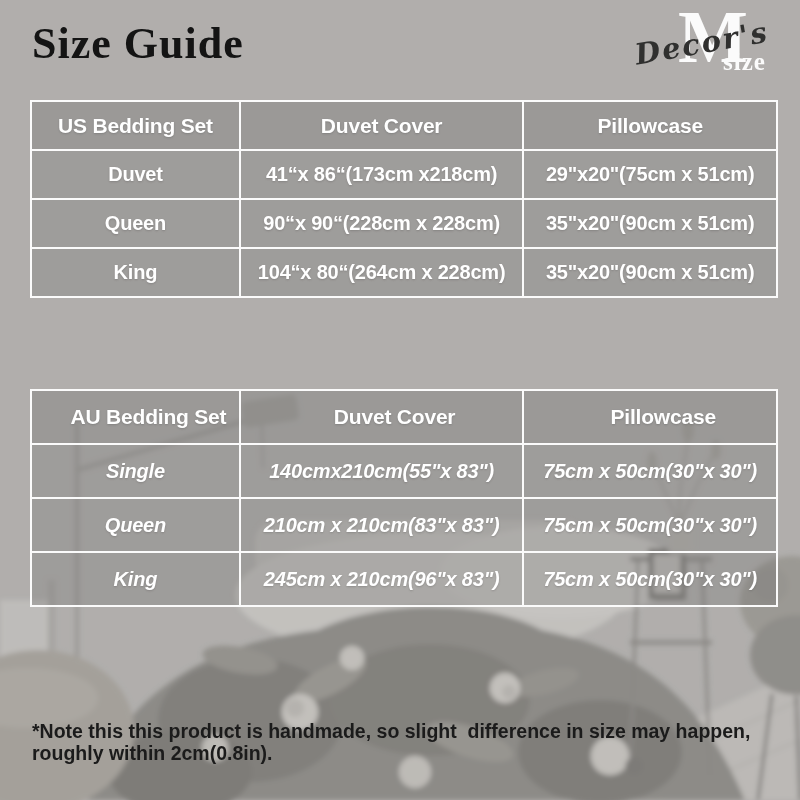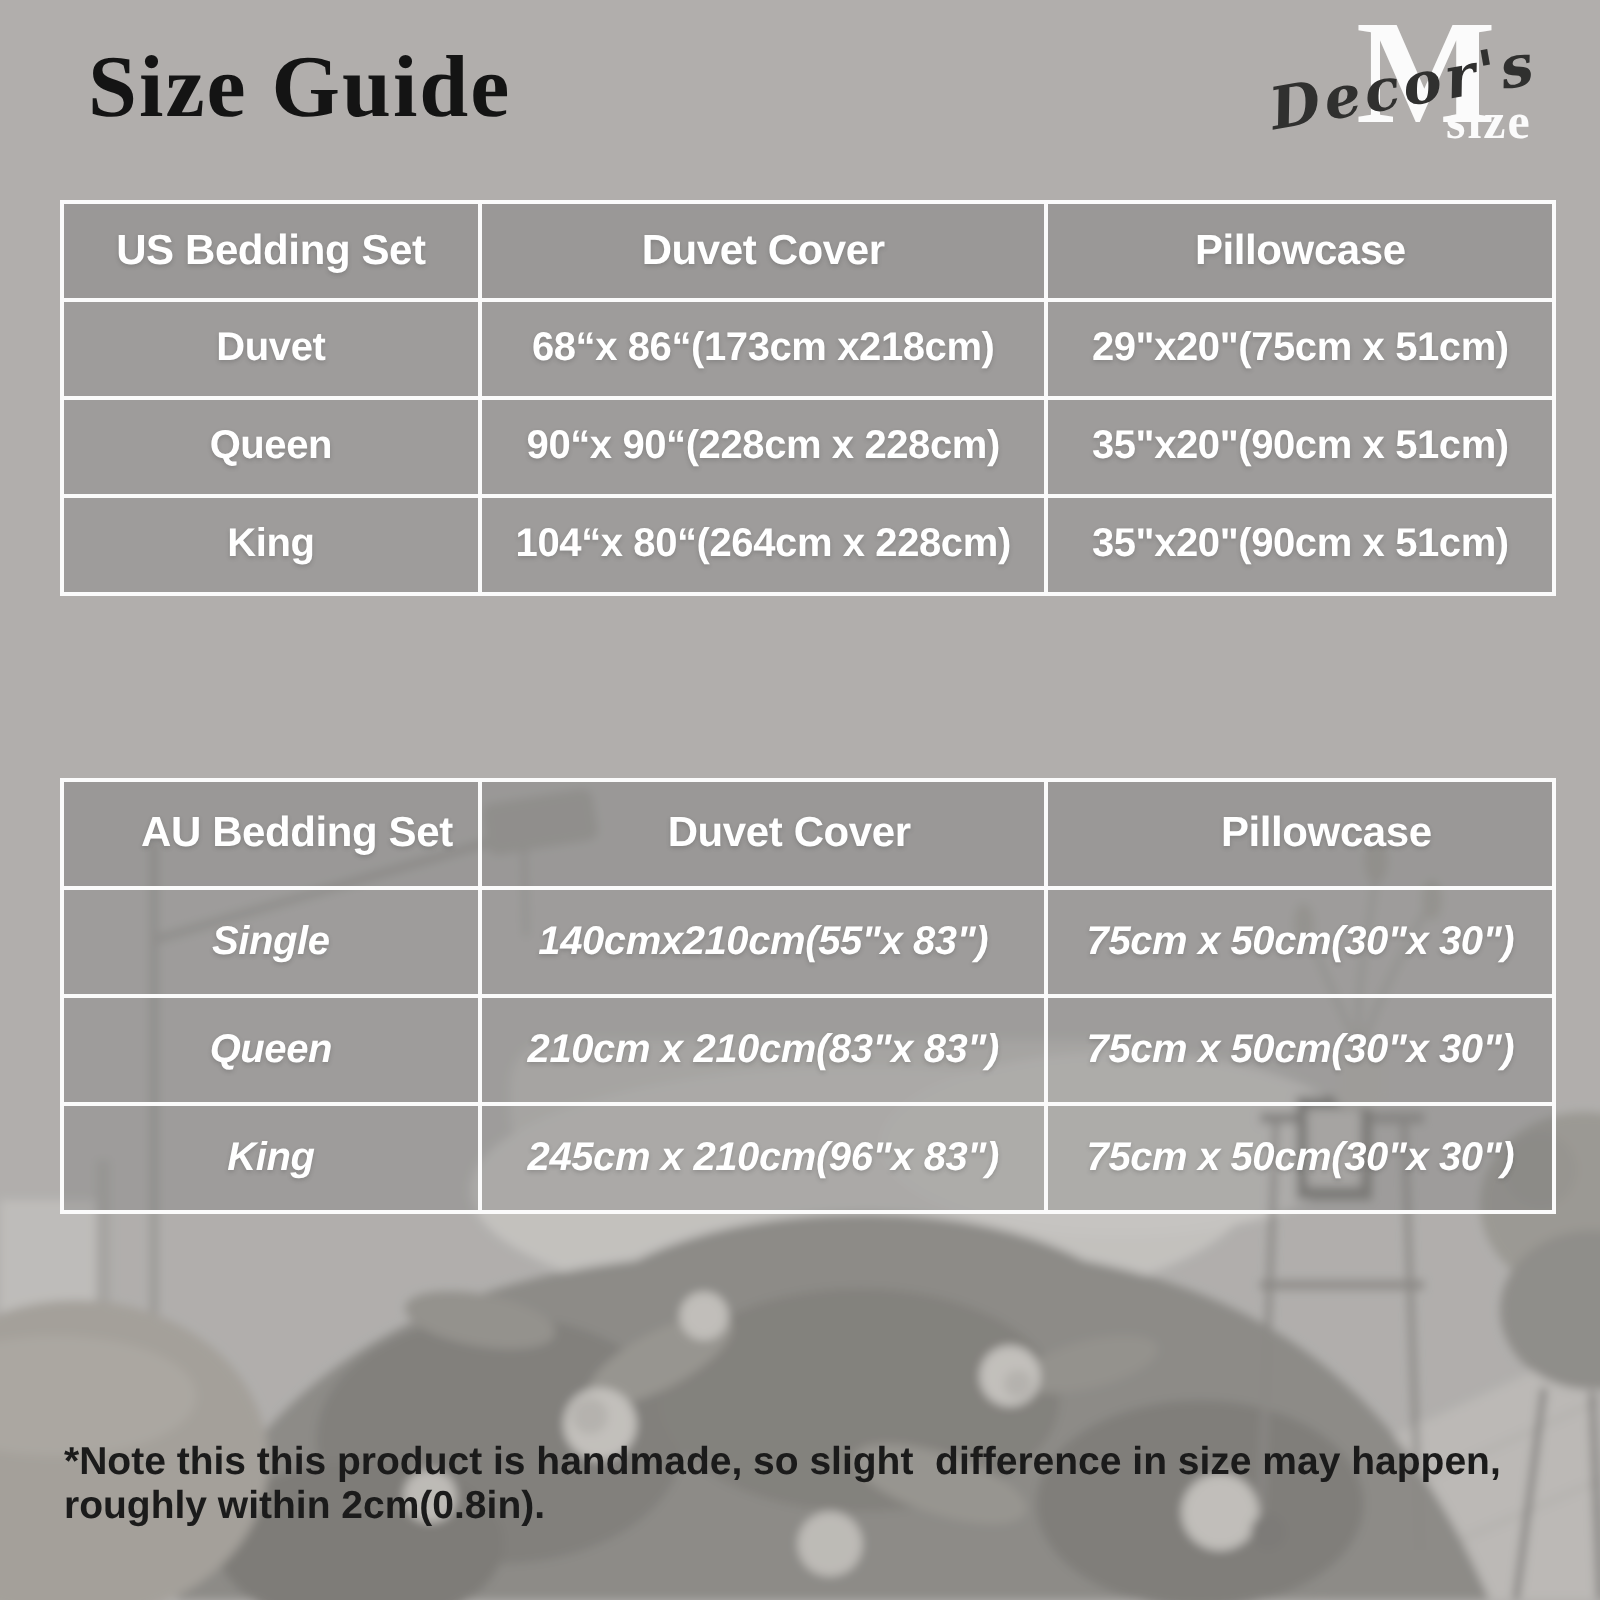--- a/index.html
+++ b/index.html
@@ -6,21 +6,21 @@
   body{
     width:800px;height:800px;position:relative;overflow:hidden;
     font-family:"Liberation Sans", sans-serif;
     background:#b0aeac;
   }
   
   .scene{position:absolute;inset:0;z-index:0;}
   .overlay{position:absolute;inset:0;z-index:1;background:rgba(175,173,171,0.45);}
   
   .page-title{
-    position:absolute;z-index:3;top:18px;left:44px;
+    position:absolute;z-index:3;top:18px;left:32px;
     font-family:"Liberation Serif", serif;font-weight:bold;
     font-size:44px;color:#141414;letter-spacing:1px;
   }
   
   .logo{position:absolute;z-index:3;top:8px;left:630px;width:165px;height:85px;}
   .logo-m{
     position:absolute;left:48px;top:-8px;
     font-family:"Liberation Serif", serif;font-weight:bold;
     font-size:74px;color:#fbfbfb;line-height:1;
   }
@@ -158,21 +158,21 @@
   <thead>
     <tr>
       <th>US Bedding Set</th>
       <th>Duvet Cover</th>
       <th>Pillowcase</th>
     </tr>
   </thead>
   <tbody>
     <tr>
       <td>Duvet</td>
-      <td>68“x 86“(173cm x218cm)</td>
+      <td>41“x 86“(173cm x218cm)</td>
       <td>29"x20"(75cm x 51cm)</td>
     </tr>
     <tr>
       <td>Queen</td>
       <td>90“x 90“(228cm x 228cm)</td>
       <td>35"x20"(90cm x 51cm)</td>
     </tr>
     <tr>
       <td>King</td>
       <td>104“x 80“(264cm x 228cm)</td>

